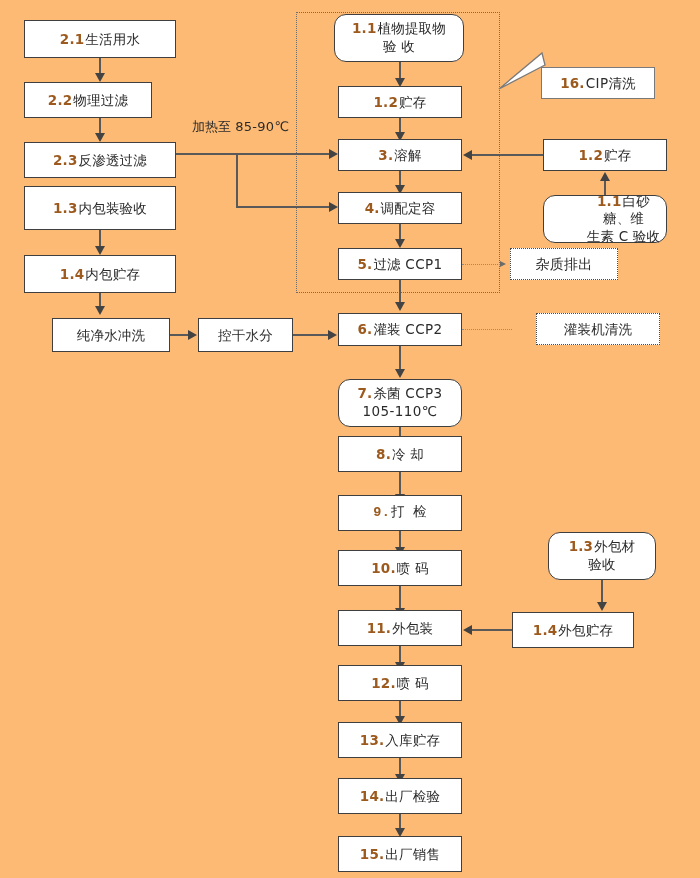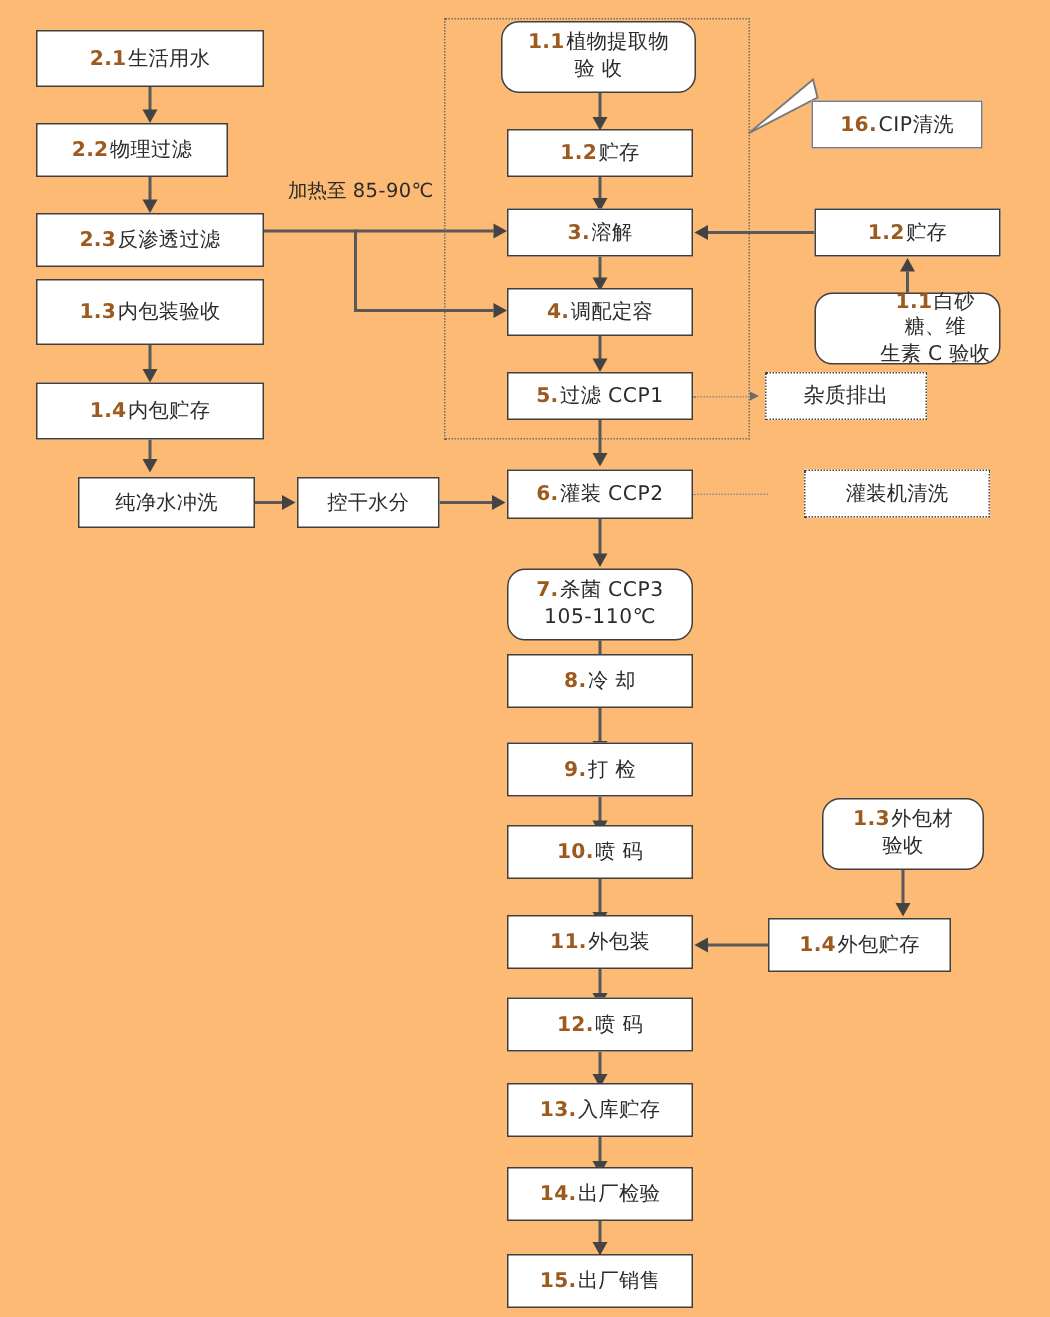--- a/index.html
+++ b/index.html
@@ -231,21 +231,21 @@
   </div>
   <div class="conn v" style="left:399px; top:427px; height:20px;"></div>
   <div class="arrow down" style="left:394.5px; top:445px;"></div>
 
   <div class="node" style="left:338px; top:436px; width:124px; height:36px;">
     <span><span class="num">8.</span><span class="body">冷 却</span></span>
   </div>
   <div class="conn v" style="left:399px; top:472px; height:24px;"></div>
   <div class="arrow down" style="left:394.5px; top:494px;"></div>
 
-  <div class="node" style="left:338px; top:495px; width:124px; height:36px;">
+  <div class="node" style="left:338px; top:495px; width:124px; height:36px;font-family:Liberation Mono, monospace;">
     <span><span class="num">9.</span><span class="body">打 检</span></span>
   </div>
   <div class="conn v" style="left:399px; top:531px; height:18px;"></div>
   <div class="arrow down" style="left:394.5px; top:547px;"></div>
 
   <div class="node" style="left:338px; top:550px; width:124px; height:36px;">
     <span><span class="num">10.</span><span class="body">喷 码</span></span>
   </div>
   <div class="conn v" style="left:399px; top:586px; height:24px;"></div>
   <div class="arrow down" style="left:394.5px; top:608px;"></div>

